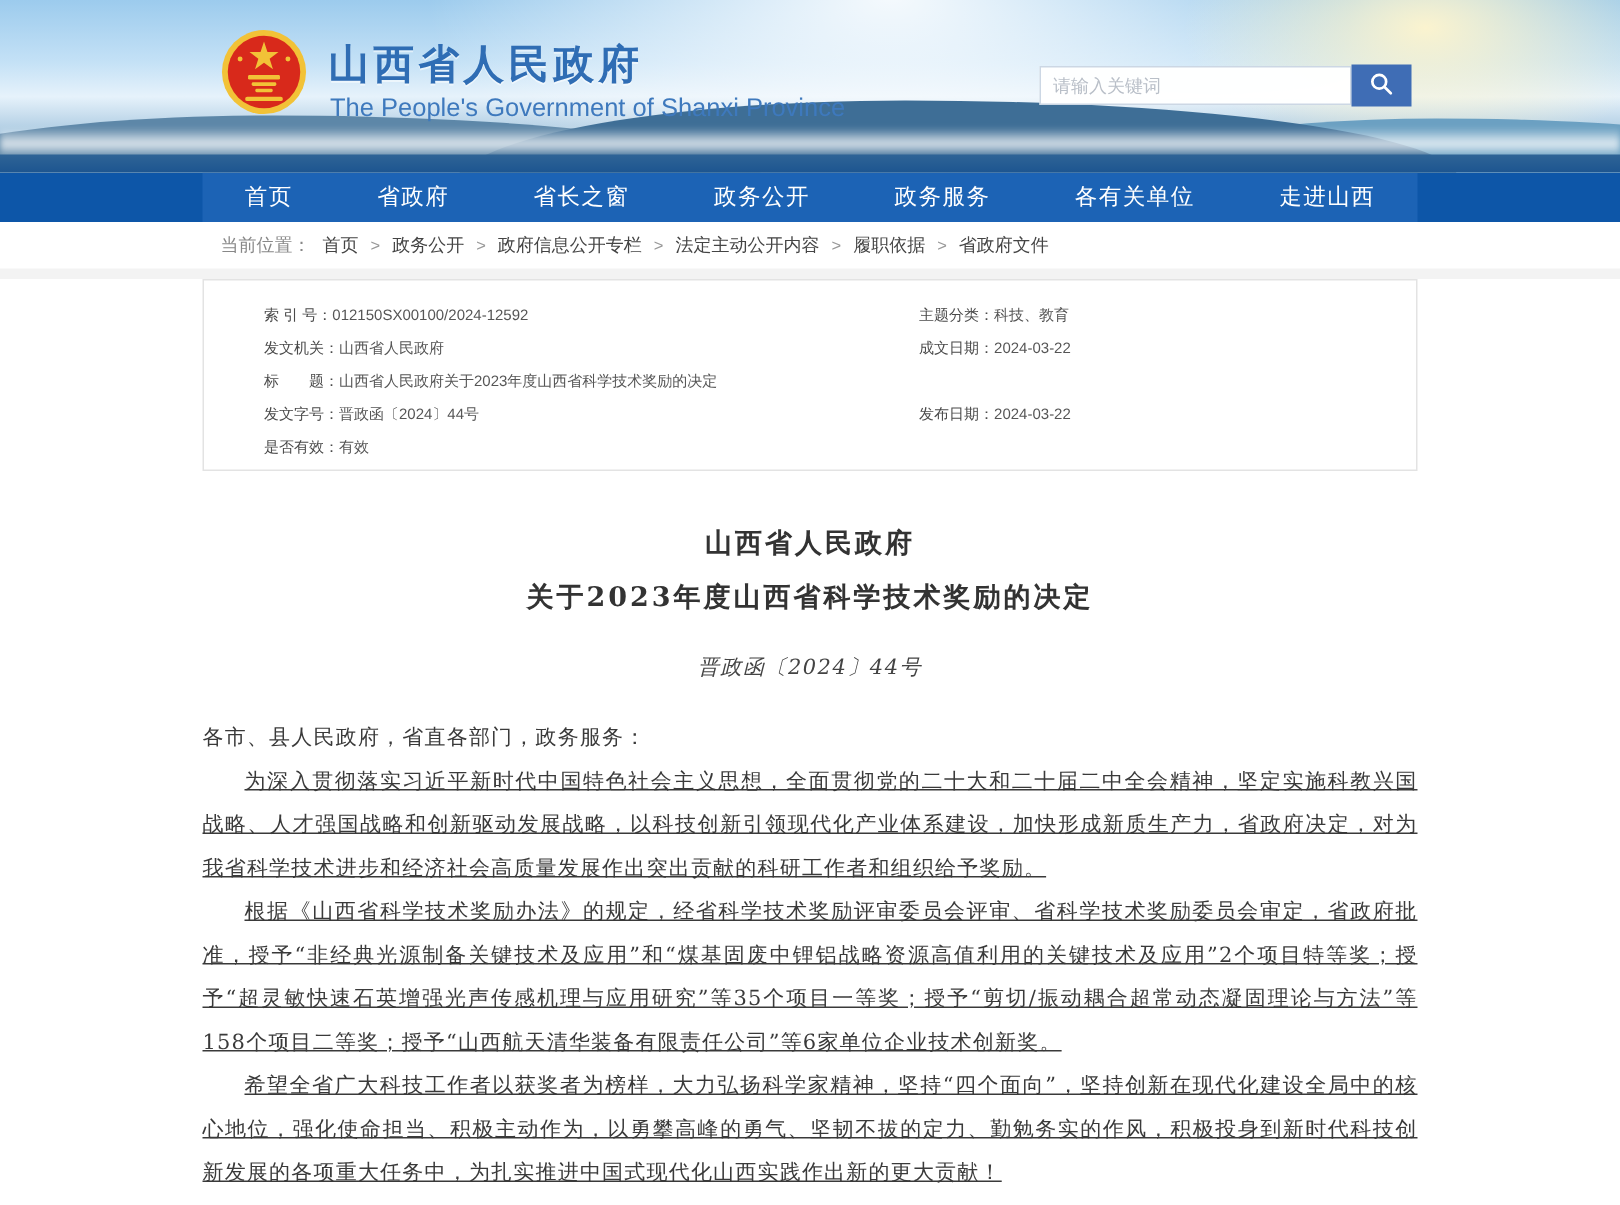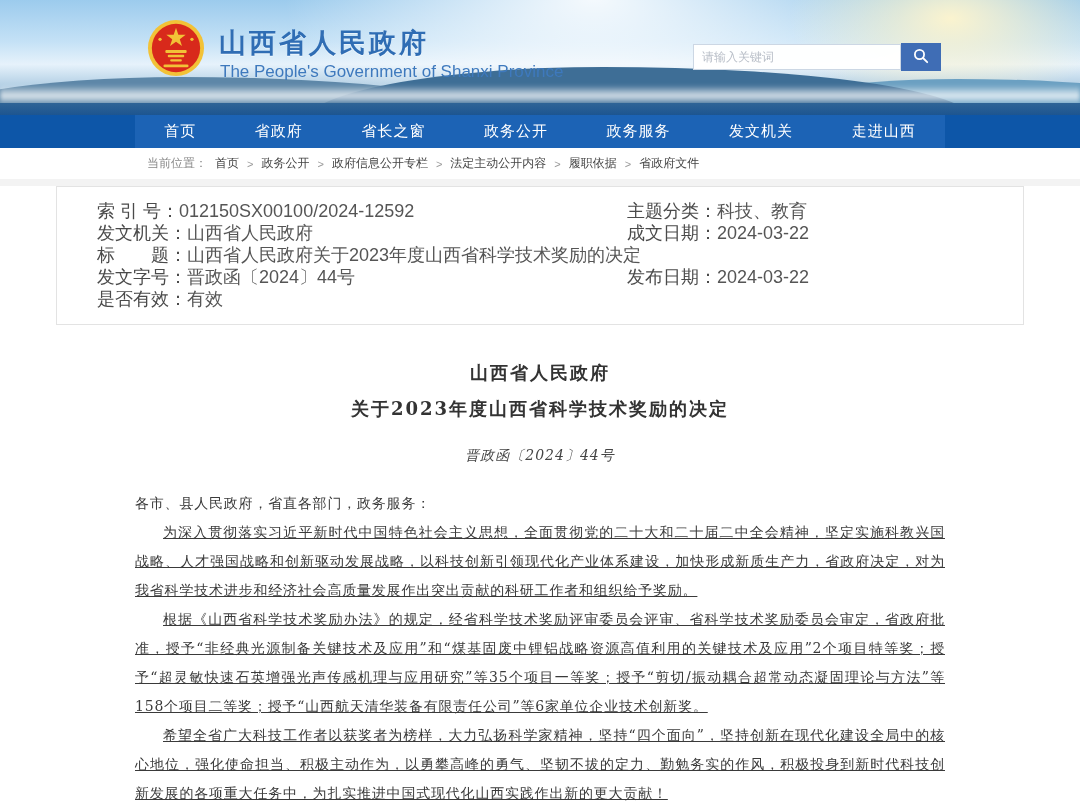--- a/index.html
+++ b/index.html
@@ -43,22 +43,22 @@
   
   .crumbbar { height:31px; background:#ffffff; }
   .crumb { width:810px; margin:0 auto; display:flex; align-items:center; height:100%;
     font-size:12px; color:#444; padding-left:12px; }
   .crumb .loc { color:#888; margin-right:8px; }
   .crumb a { color:#444; text-decoration:none; }
   .crumb .sep { color:#999; margin:0 8px; font-size:11px; }
   .graygap { height:7px; background:#f3f3f3; }
 
   
-  .meta { width:968px; margin:0 auto; border:1px solid #e3e3e3; background:#fff;
-    padding:13px 0 14px; font-size:18px; }
+  .meta { width:810px; margin:0 auto; border:1px solid #e3e3e3; background:#fff;
+    padding:13px 0 3px; font-size:10px; }
   .meta-row { display:flex; line-height:22px; }
   .m-left { width:59%; padding-left:40px; display:flex; }
   .m-right { width:41%; display:flex; }
   .m-label { color:#4a4a4a; white-space:pre; }
   .m-value { color:#555; }
 
   
   .doc { width:810px; margin:0 auto; color:#333;
     font-family:"DejaVu Serif","Liberation Serif",serif; }
   .doc-title1 { text-align:center; font-size:18px; font-weight:600; margin-top:36px; letter-spacing:2px; }
@@ -110,21 +110,21 @@
   </div>
 </div>
 
 <div class="nav">
   <div class="nav-inner">
     <a href="#">首页</a>
     <a href="#">省政府</a>
     <a href="#">省长之窗</a>
     <a href="#">政务公开</a>
     <a href="#">政务服务</a>
-    <a href="#">发文机关</a>
+    <a href="#">各有关单位</a>
     <a href="#">走进山西</a>
   </div>
 </div>
 
 <div class="crumbbar">
   <div class="crumb">
     <span class="loc">当前位置：</span>
     <a href="#">首页</a>
     <span class="sep">&gt;</span>
     <a href="#">政务公开</a>

